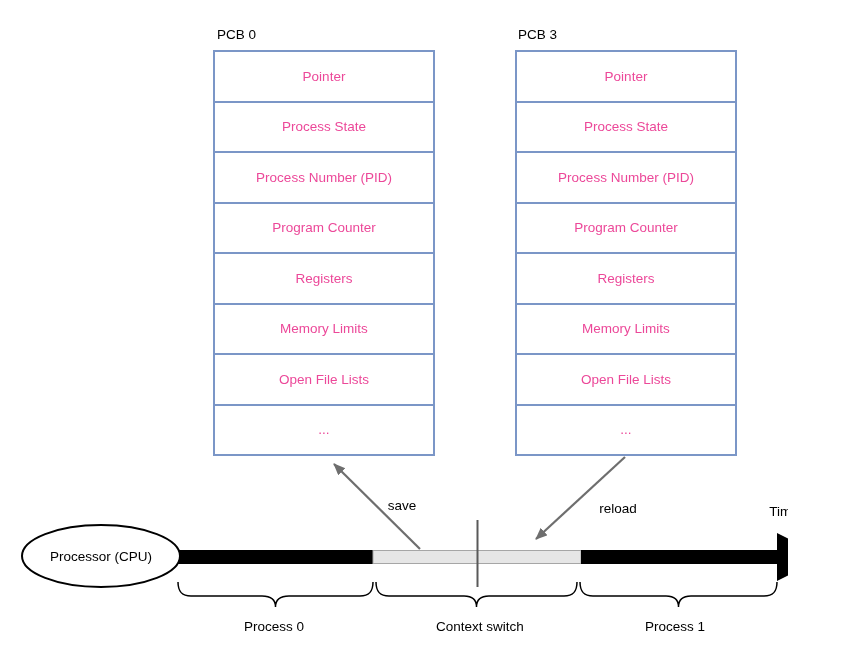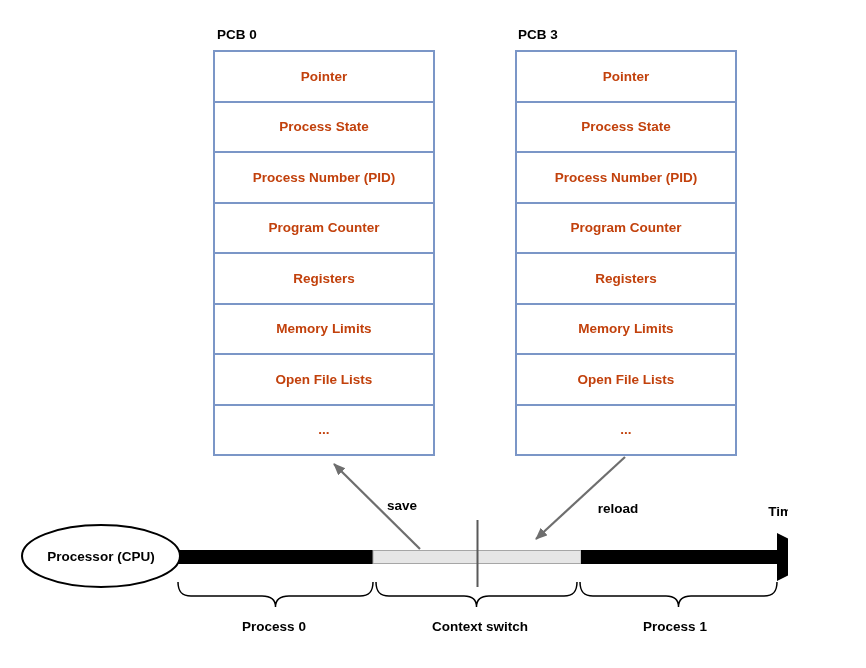--- a/index.html
+++ b/index.html
@@ -7,21 +7,20 @@
     padding: 0;
     background: #ffffff;
     font-family: "Liberation Sans", sans-serif;
   }
   #canvas {
     position: relative;
     width: 788px;
     height: 668px;
     background: #ffffff;
     overflow: hidden;
-    font-weight: bold;
   }
   .pcb-title {
     position: absolute;
     top: 27px;
     font-size: 13.5px;
     color: #000;
     white-space: nowrap;
   }
   .pcb-box {
     position: absolute;
@@ -33,21 +32,21 @@
     background: #ffffff;
     display: flex;
     flex-direction: column;
   }
   .pcb-row {
     flex: 1 1 0;
     display: flex;
     align-items: center;
     justify-content: center;
     font-size: 13.5px;
-    color: #c2410c;
+    color: #ec4899;
     border-top: 2px solid #7b96c7;
     box-sizing: border-box;
     white-space: nowrap;
   }
   .pcb-row:first-child { border-top: none; }
   #pcb0-title { left: 217px; }
   #pcb1-title { left: 518px; }
   #pcb0-box { left: 213px; }
   #pcb1-box { left: 515px; }
   #overlay {

